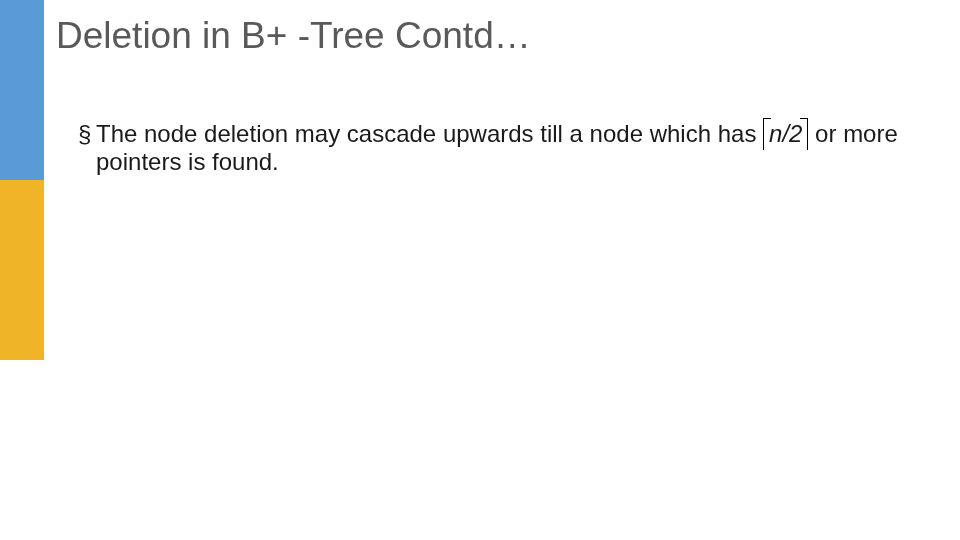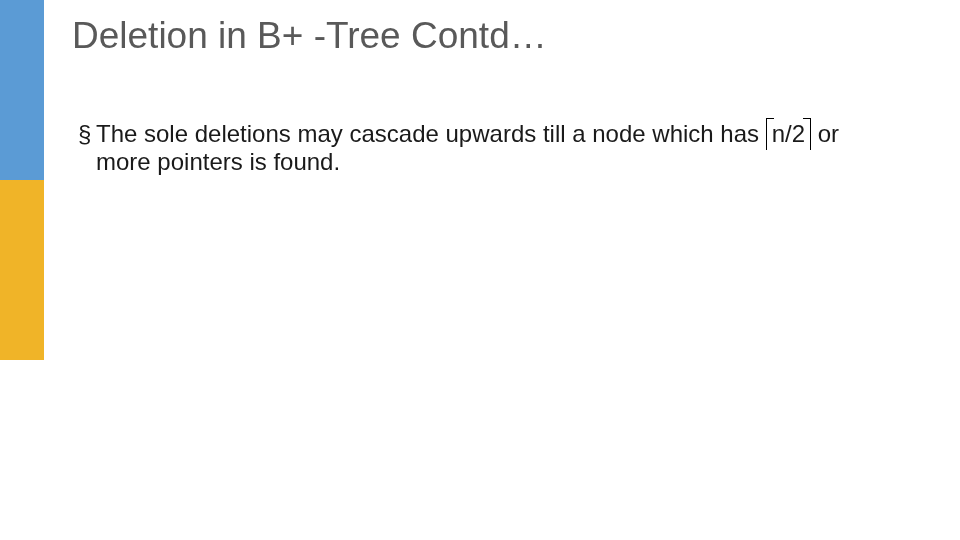--- a/index.html
+++ b/index.html
@@ -27,21 +27,21 @@
     height: 180px;
     background: #5b9bd5;
   }
   .stripe-yellow {
     top: 180px;
     height: 180px;
     background: #f0b428;
   }
   .title {
     position: absolute;
-    left: 72px;
+    left: 56px;
     top: 16px;
     font-size: 37px;
     color: #595959;
     line-height: 1.1;
     white-space: nowrap;
   }
   .body {
     position: absolute;
     left: 78px;
     top: 120px;
@@ -57,20 +57,21 @@
   }
   .bullet::before {
     content: "§";
     position: absolute;
     left: 0;
     top: 0;
     color: #1a1a1a;
     font-size: 24px;
   }
   .nfrac {
+    font-style: italic;
   }
   .ceil {
     position: relative;
     display: inline-block;
     padding: 0 6px;
   }
   .ceil-l, .ceil-r {
     position: absolute;
     top: -2px;
     bottom: -2px;
@@ -84,16 +85,16 @@
 <body>
 
 <div class="slide">
   <div class="stripe stripe-blue"></div>
   <div class="stripe stripe-yellow"></div>
 
   <div class="title">Deletion in B+ -Tree Contd…</div>
 
   <div class="body">
     <div class="bullet">
-      <span>The sole deletions may cascade upwards till a node which has </span><span class="ceil"><span class="ceil-l"></span><span class="nfrac">n/2</span><span class="ceil-r"></span></span><span> or more pointers is found.</span>
+      <span>The node deletion may cascade upwards till a node which has </span><span class="ceil"><span class="ceil-l"></span><span class="nfrac">n/2</span><span class="ceil-r"></span></span><span> or more pointers is found.</span>
     </div>
   </div>
 </div>
 
 </body></html>

